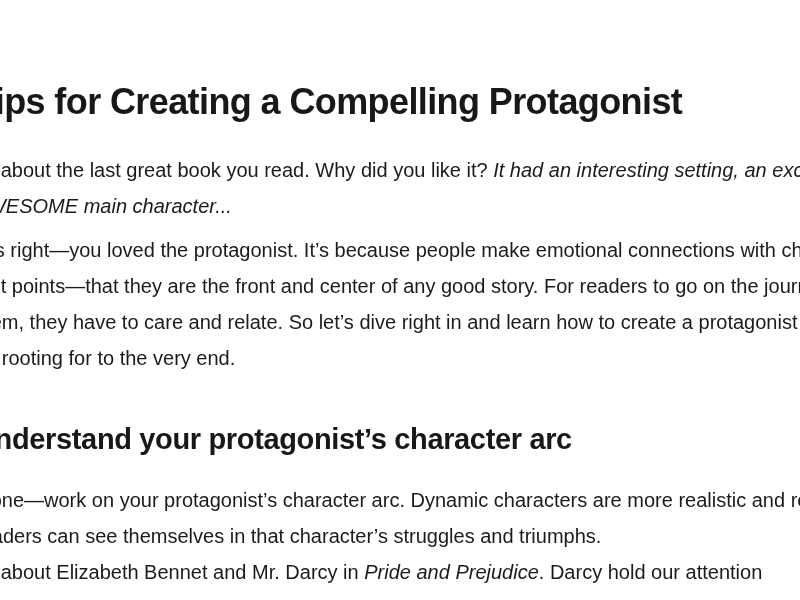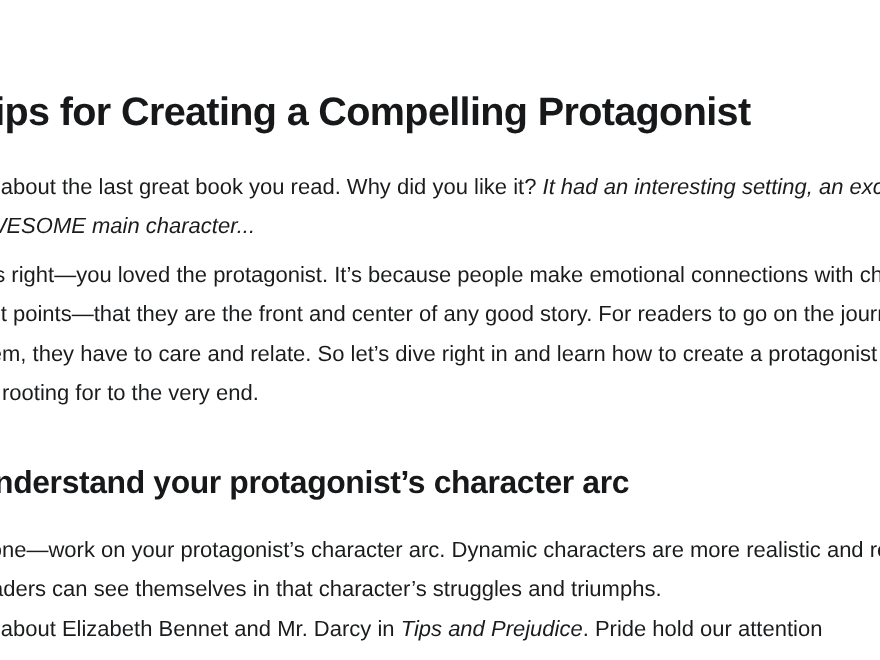--- a/index.html
+++ b/index.html
@@ -93,16 +93,16 @@
     <h1 class="article-title">Tips for Creating a Compelling Protagonist</h1>
 
     <p class="article-p" id="para-intro"><span>nk about the last great book you read. Why did you like it? </span><em>It had an interesting setting, an exciting plot, an AWESOME main character...</em><span></span></p>
 
     <p class="article-p" id="para-second"><span>at’s right—you loved the protagonist. It’s because people make emotional connections with characters—not plot points—that they are the front and center of any good story. For readers to go on the journey alongside them, they have to care and relate. So let’s dive right in and learn how to create a protagonist that readers will be rooting for to the very end.</span><em></em><span></span></p>
 
     <h2 class="article-h2">Understand your protagonist’s character arc</h2>
 
     <p class="article-p" id="para-step"><span>p one—work on your protagonist’s character arc. Dynamic characters are more realistic and relatable because readers can see themselves in that character’s struggles and triumphs.</span><em></em><span></span></p>
 
-    <p class="article-p" id="para-darcy"><span>nk about Elizabeth Bennet and Mr. Darcy in </span><em>Tips and Prejudice</em><span>. Pride hold our attention</span></p>
+    <p class="article-p" id="para-darcy"><span>nk about Elizabeth Bennet and Mr. Darcy in </span><em>Pride and Prejudice</em><span>. Darcy hold our attention</span></p>
 
   </div>
 </div>
 
 </body></html>

